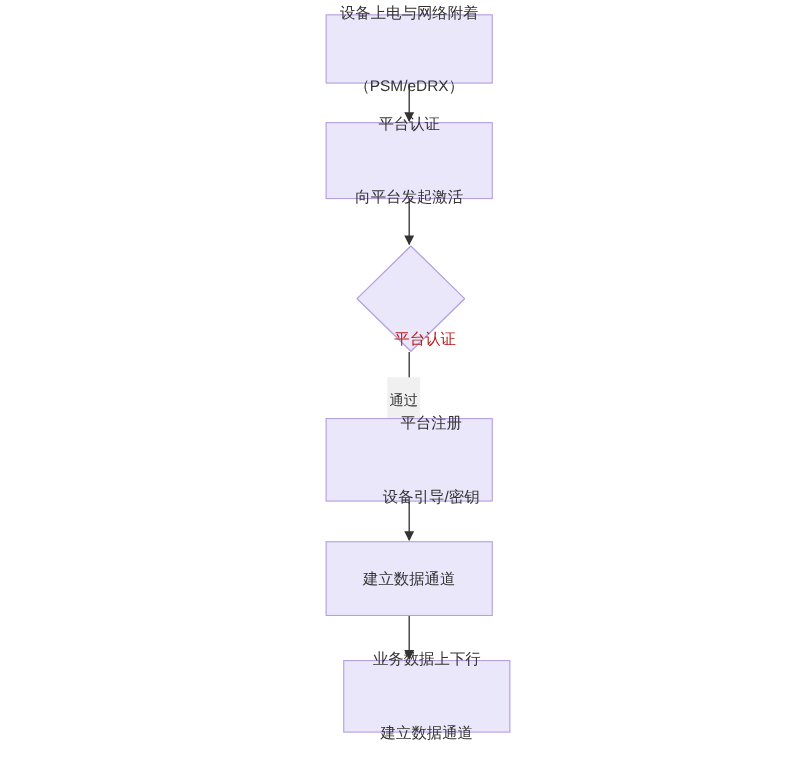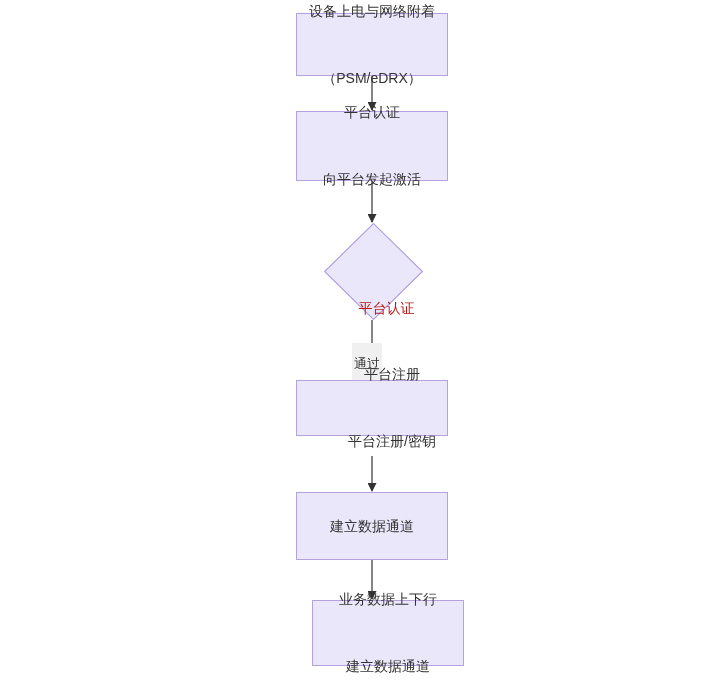--- a/index.html
+++ b/index.html
@@ -128,23 +128,23 @@
     <svg class="diamond-shape" viewBox="0 0 99 97" preserveAspectRatio="none">
       <polygon points="49.5,0.6 98.4,48.5 49.5,96.4 0.6,48.5" fill="#eae7fa" stroke="#b5a0e0" stroke-width="1.2"></polygon>
     </svg>
     <div class="diamond-label">
       <span class="line">平台认证</span>
     </div>
   </div>
 
   <div class="edge-label" style="left:352px; top:343px;">通过</div>
 
-  <div class="node-process" style="left:296px; top:380px; width:152px; height:56px;padding-left:40px;">
+  <div class="node-process" style="left:296px; top:380px; width:152px; height:76px;padding-left:40px;">
     <span class="line">平台注册</span>
-    <span class="line">平台注册/密钥</span>
+    <span class="line">设备引导/密钥</span>
   </div>
 
   <div class="node-process" style="left:296px; top:492px; width:152px; height:68px;">
     <span class="line">建立数据通道</span>
   </div>
 
   <div class="node-process" style="left:296px; top:600px; width:152px; height:66px;margin-left:16px;">
     <span class="line">业务数据上下行</span>
     <span class="line">建立数据通道</span>
   </div>

